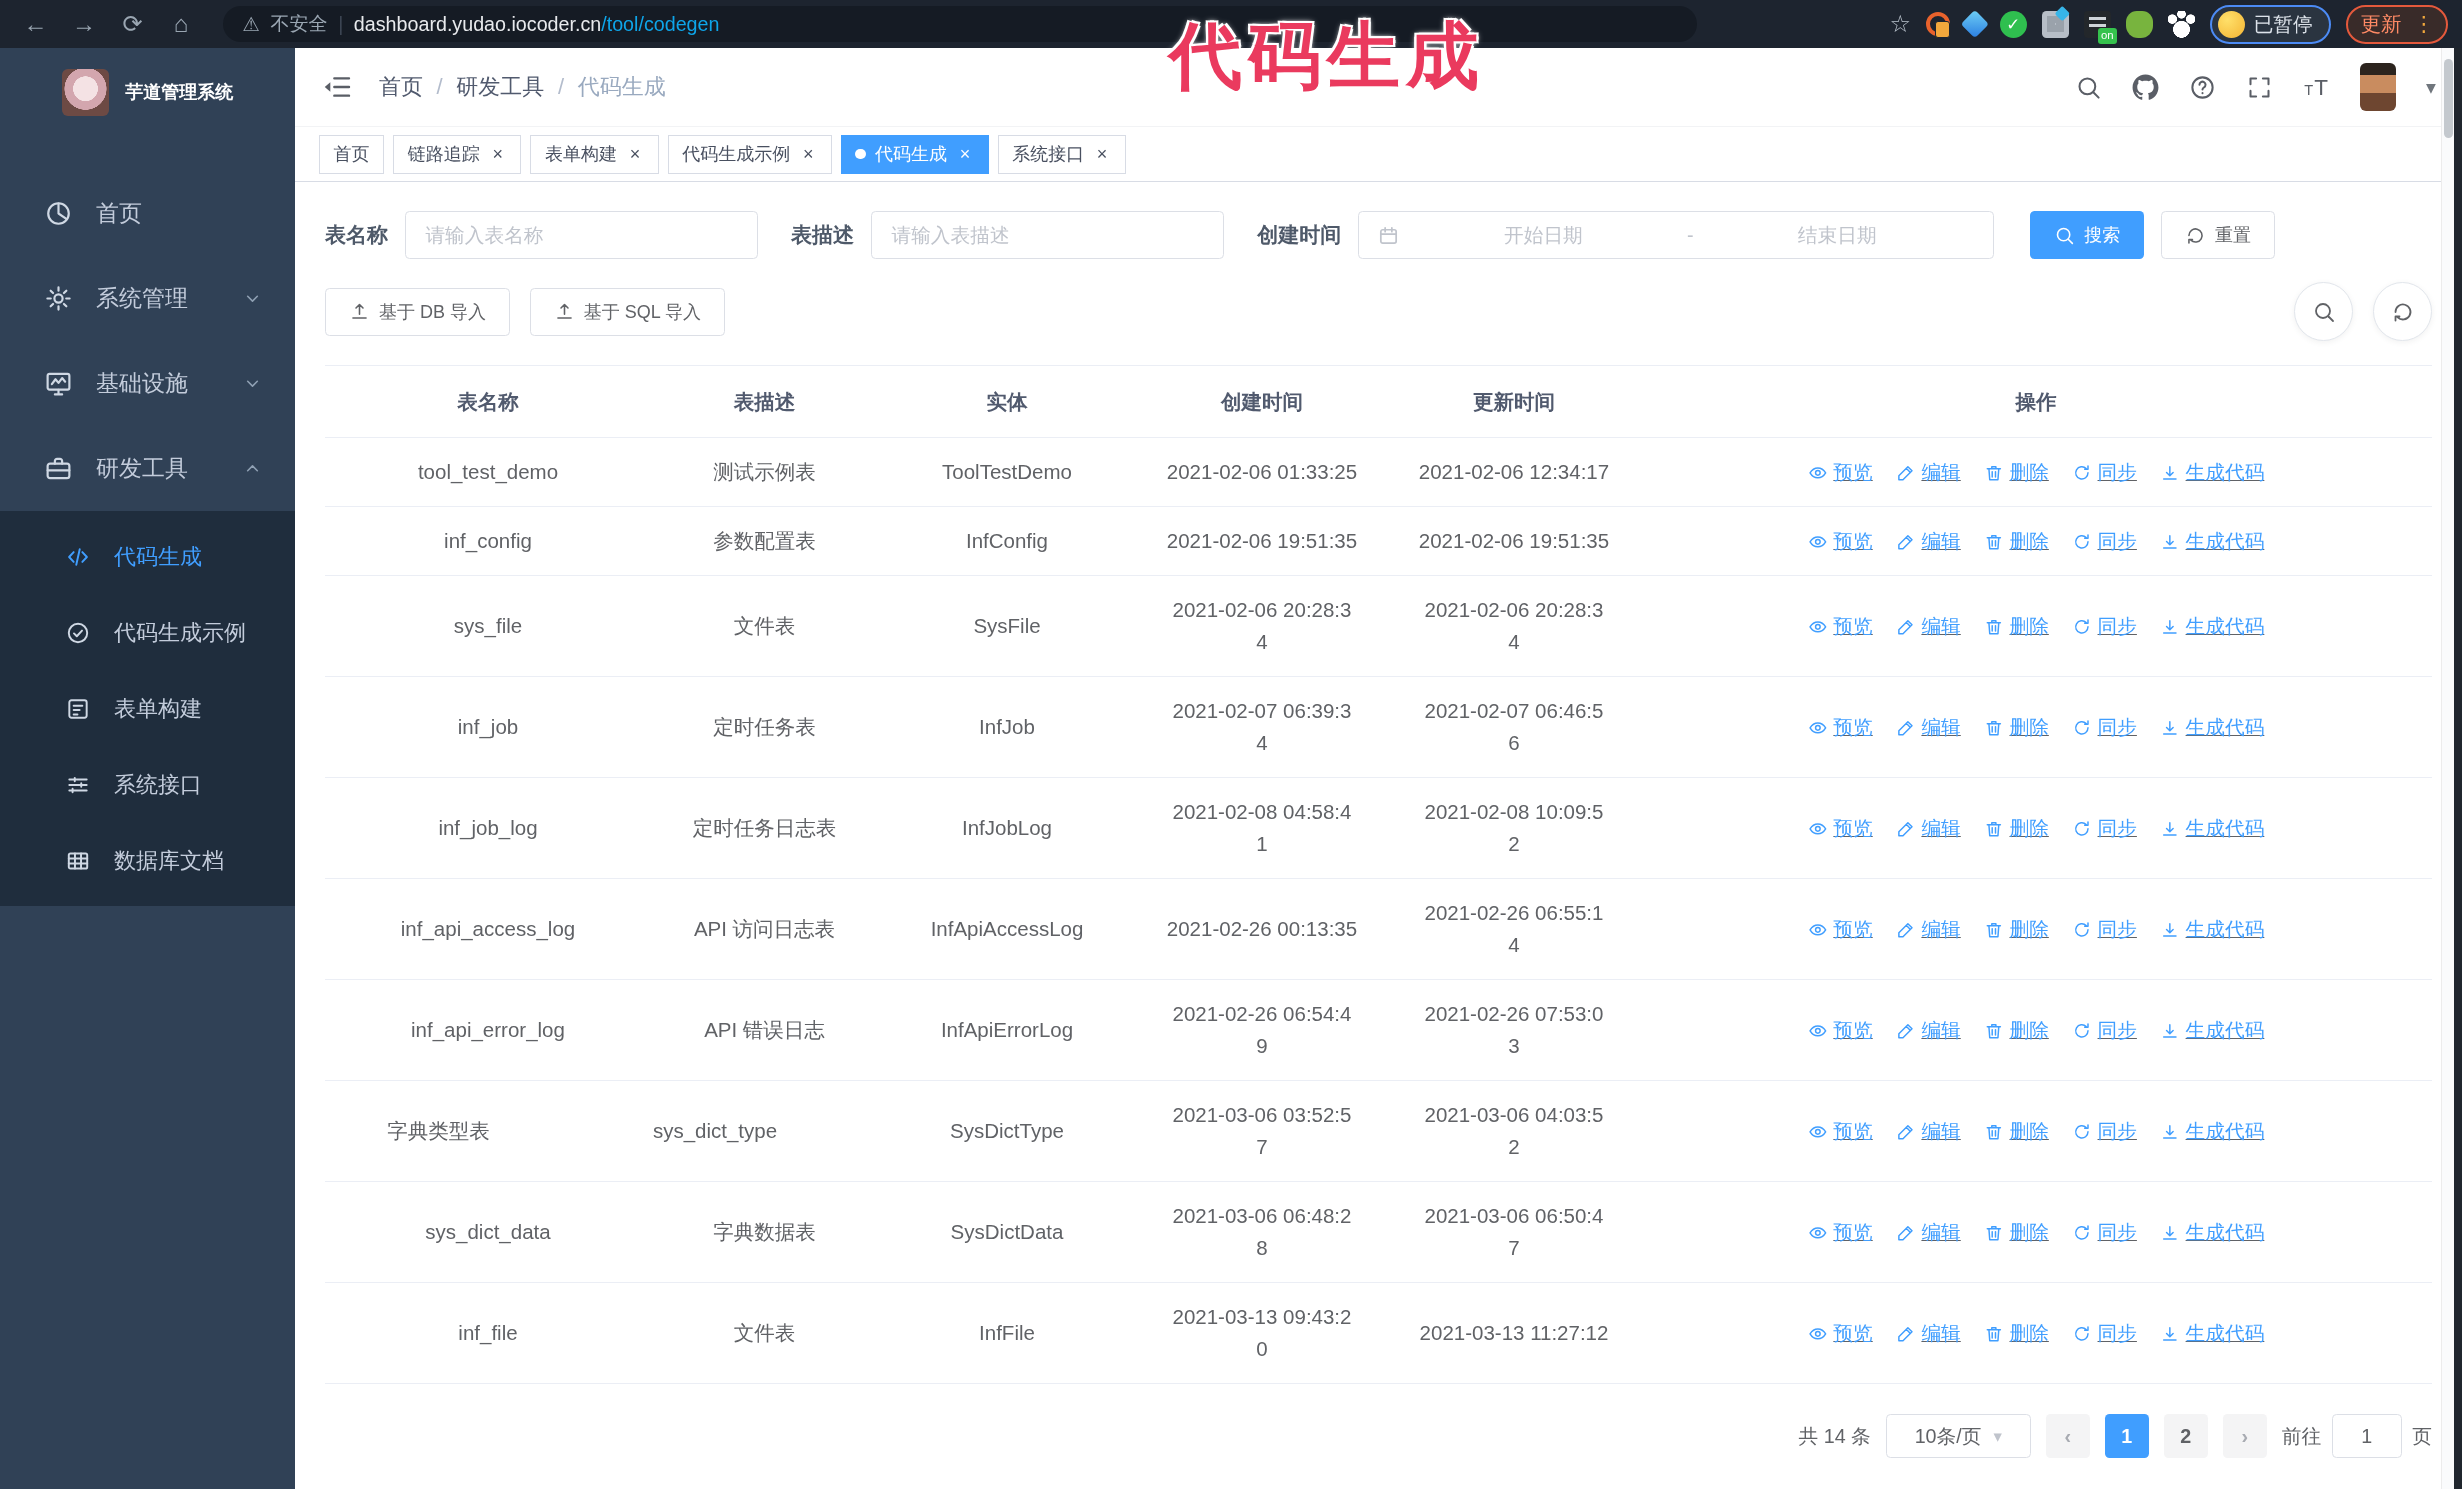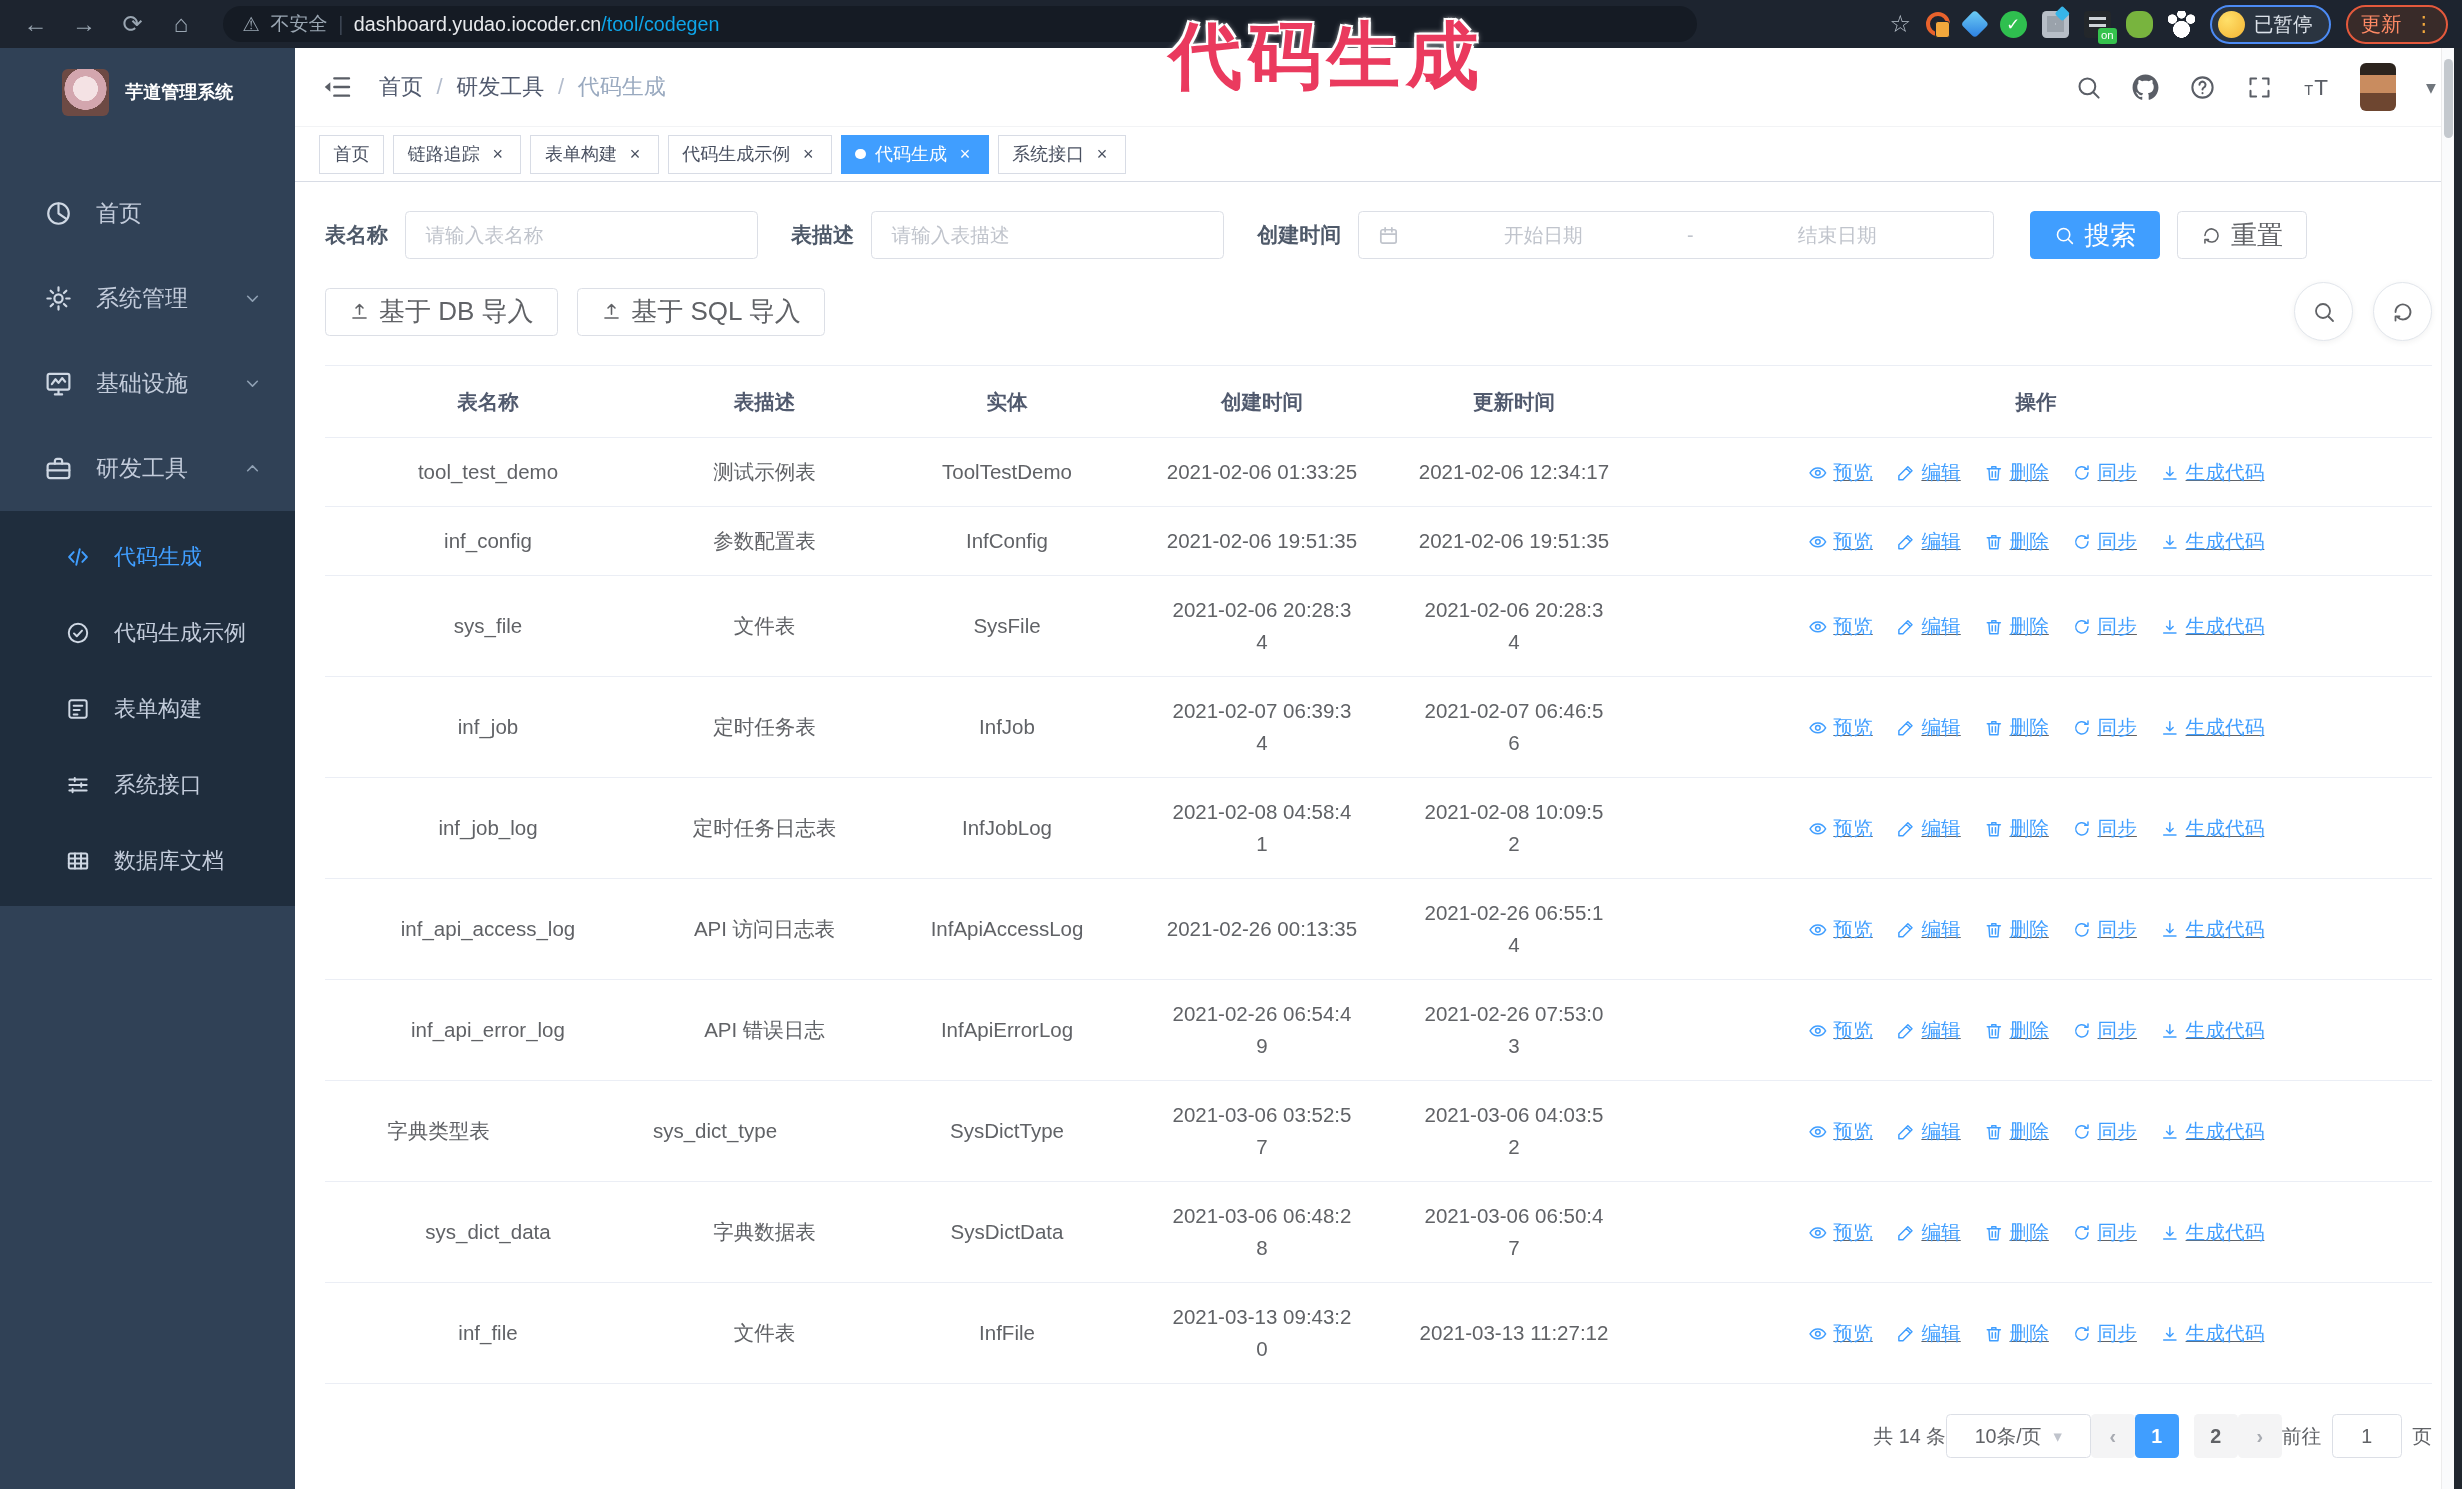--- a/index.html
+++ b/index.html
@@ -80,42 +80,42 @@
   
   .content { padding:29px 30px 16px; flex:1; }
   .search-row { display:flex; align-items:center; gap:16.7px; }
   .f-label { font-size:21px; color:#4e5969; font-weight:bold; white-space:nowrap; }
   .f-label.gap { margin-left:16.7px; }
   input.tbox { height:48px; border:1.5px solid #dcdfe6; border-radius:4.5px; padding:0 19.7px; font-size:19.7px; color:#606266; width:353px; outline:none; font-family:inherit; }
   input.tbox::placeholder { color:#c0c4cc; }
   .date-range { width:636px; height:48px; border:1.5px solid #dcdfe6; border-radius:4.5px; display:flex; align-items:center; padding:0 18px; color:#c0c4cc; font-size:19.7px; gap:6px; }
   .date-range .cal { width:23px; height:23px; color:#c0c4cc; }
   .date-range .dtext { flex:1; text-align:center; }
-  .btn { height:48px; display:inline-flex; align-items:center; gap:9px; border-radius:4.5px; font-size:26px; padding:0 23px; cursor:pointer; border:1.5px solid transparent; }
+  .btn { height:48px; display:inline-flex; align-items:center; gap:9px; border-radius:4.5px; font-size:18px; padding:0 23px; cursor:pointer; border:1.5px solid transparent; }
   .btn .bi { width:21px; height:21px; }
   .btn-primary { background:#409EFF; color:#fff; margin-left:19.7px; }
   .btn-plain { background:#fff; border-color:#dcdfe6; color:#606266; }
   .toolbar-row { margin-top:23px; display:flex; align-items:center; gap:19.7px; }
   .circle-btns { margin-left:auto; display:flex; gap:19.7px; }
   .circle-btn { width:59px; height:59px; border-radius:50%; border:1.5px solid #e2e6ec; box-shadow:0 1.5px 6px rgba(0,0,0,.06); display:flex; align-items:center; justify-content:center; color:#606266; background:#fff; cursor:pointer; }
   .circle-btn .bi { width:24px; height:24px; }
 
   
   .table { margin-top:24px; border-top:1.5px solid #ebeef5; }
   .trow { display:flex; align-items:center; border-bottom:1.5px solid #ebeef5; }
   .tcell { text-align:center; font-size:20.5px; color:#606266; padding:18px 9px; line-height:32px; white-space:pre-line; }
   .thead .tcell { font-weight:bold; color:#515a6e; padding:19.7px 9px; }
   .col-name{ width:326px; } .col-desc{ width:227px; } .col-entity{ width:258px; }
   .col-ctime{ width:252px; } .col-utime{ width:252px; } .col-ops{ flex:1; }
   .ops-wrap { display:flex; justify-content:center; gap:23px;text-decoration:underline; }
   .op-link { display:inline-flex; align-items:center; gap:6px; color:#409EFF; font-size:19.7px; cursor:pointer; white-space:nowrap; }
   .op-link .bi { width:19.7px; height:19.7px; }
 
   
-  .pagination { margin-top:30px; display:flex; align-items:center; justify-content:flex-end; font-size:19.7px; color:#606266; }
+  .pagination { margin-top:30px; display:flex; align-items:center; justify-content:flex-end; gap:15px; font-size:19.7px; color:#606266; }
   .size-select { width:145px; height:44px; border:1.5px solid #dcdfe6; border-radius:4.5px; display:flex; align-items:center; justify-content:center; gap:12px; cursor:pointer; }
   .size-select .caret { font-size:16.7px; color:#c0c4cc; }
   .page-btn { min-width:44px; height:44px; border-radius:4.5px; background:#f4f4f5; display:flex; align-items:center; justify-content:center; font-weight:bold; cursor:pointer; padding:0 7.6px; }
   .page-btn.arrow { color:#a8abb2; }
   .page-btn.active { background:#409EFF; color:#fff; }
   .goto-wrap { display:flex; align-items:center; gap:10.6px; }
   input.goto-input { width:70px; height:44px; border:1.5px solid #dcdfe6; border-radius:4.5px; text-align:center; font-size:19.7px; color:#606266; outline:none; font-family:inherit; }
 
   
   .window-edge { position:absolute; right:0; top:48px; width:7.6px; height:1441px; background:#20262e; z-index:6; }

